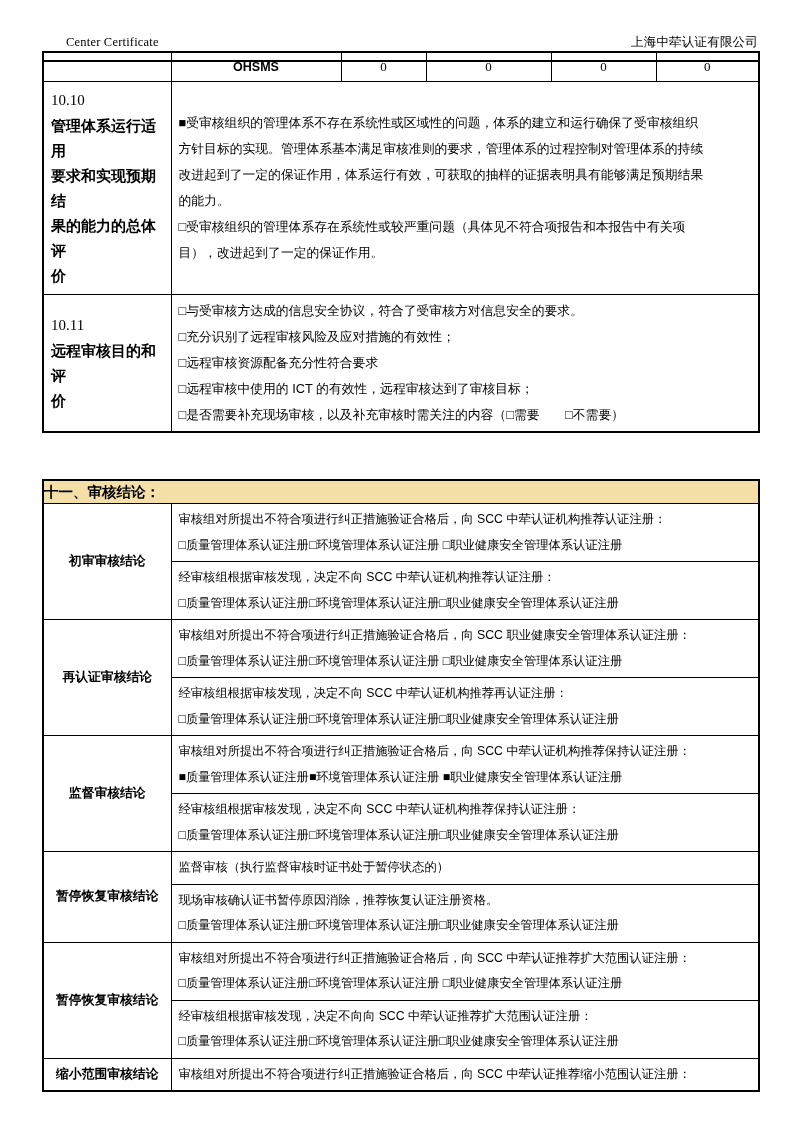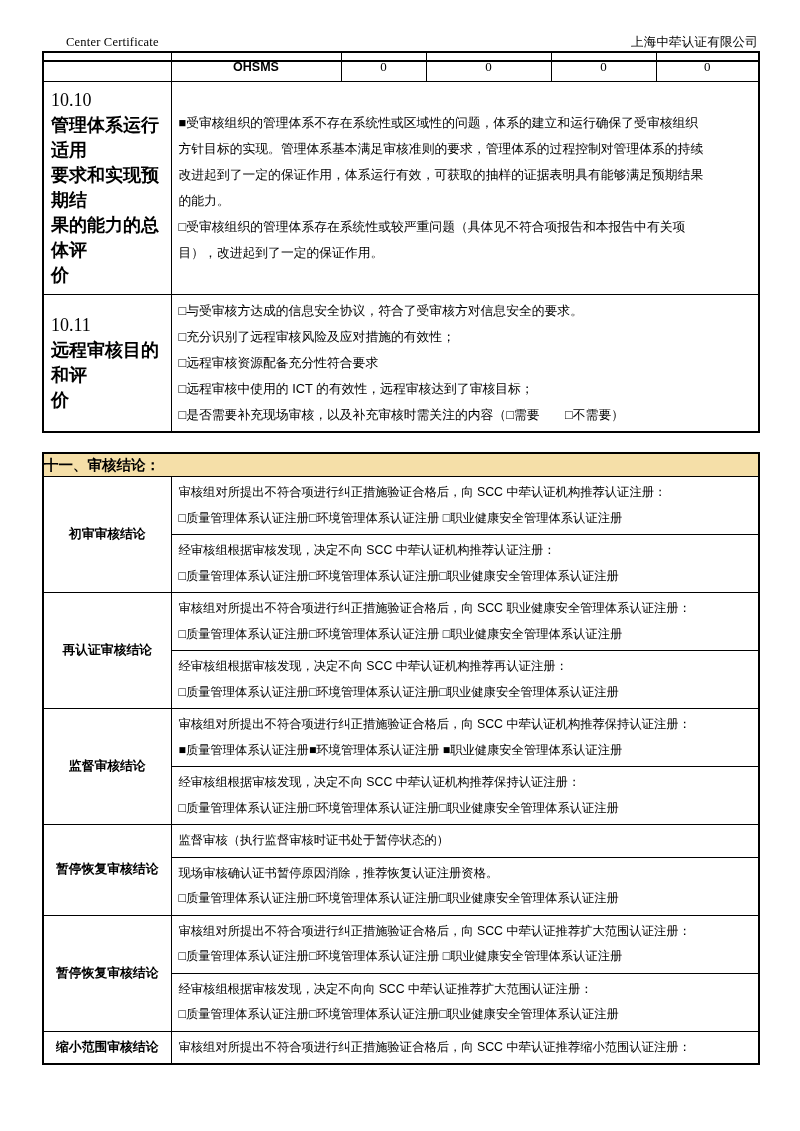--- a/index.html
+++ b/index.html
@@ -62,21 +62,21 @@
     font-size: 12.5px;
     line-height: 26px;
   }
   
   table.doc {
     border: 2px solid #000;
   }
   .label-cell {
     font-family: "Liberation Sans", "DejaVu Sans", sans-serif;
     font-weight: bold;
-    font-size: 18px;
+    font-size: 15px;
     line-height: 25px;
     padding: 6px 5px 6px 7px;
     vertical-align: middle;
   }
   .label-cell .num {
     font-family: "Liberation Serif", "DejaVu Serif", serif;
     font-weight: normal;
     display: block;
   }
   .para {
@@ -214,21 +214,21 @@
           <span class="line">□充分识别了远程审核风险及应对措施的有效性；</span>
           <span class="line">□远程审核资源配备充分性符合要求</span>
           <span class="line">□远程审核中使用的 ICT 的有效性，远程审核达到了审核目标；</span>
           <span class="line">□是否需要补充现场审核，以及补充审核时需关注的内容（□需要　　□不需要）</span>
         </div>
       </td>
     </tr>
   </tbody>
     </table>
 
-  <table class="concl" style="top:452px;">
+  <table class="concl" style="top:479px;">
     <colgroup>
       <col style="width:128px">
       <col style="width:588px">
     </colgroup>
 
     <tbody>
         <tr>
       <td colspan="2" class="banner">十一、审核结论：</td>
     </tr>
 

